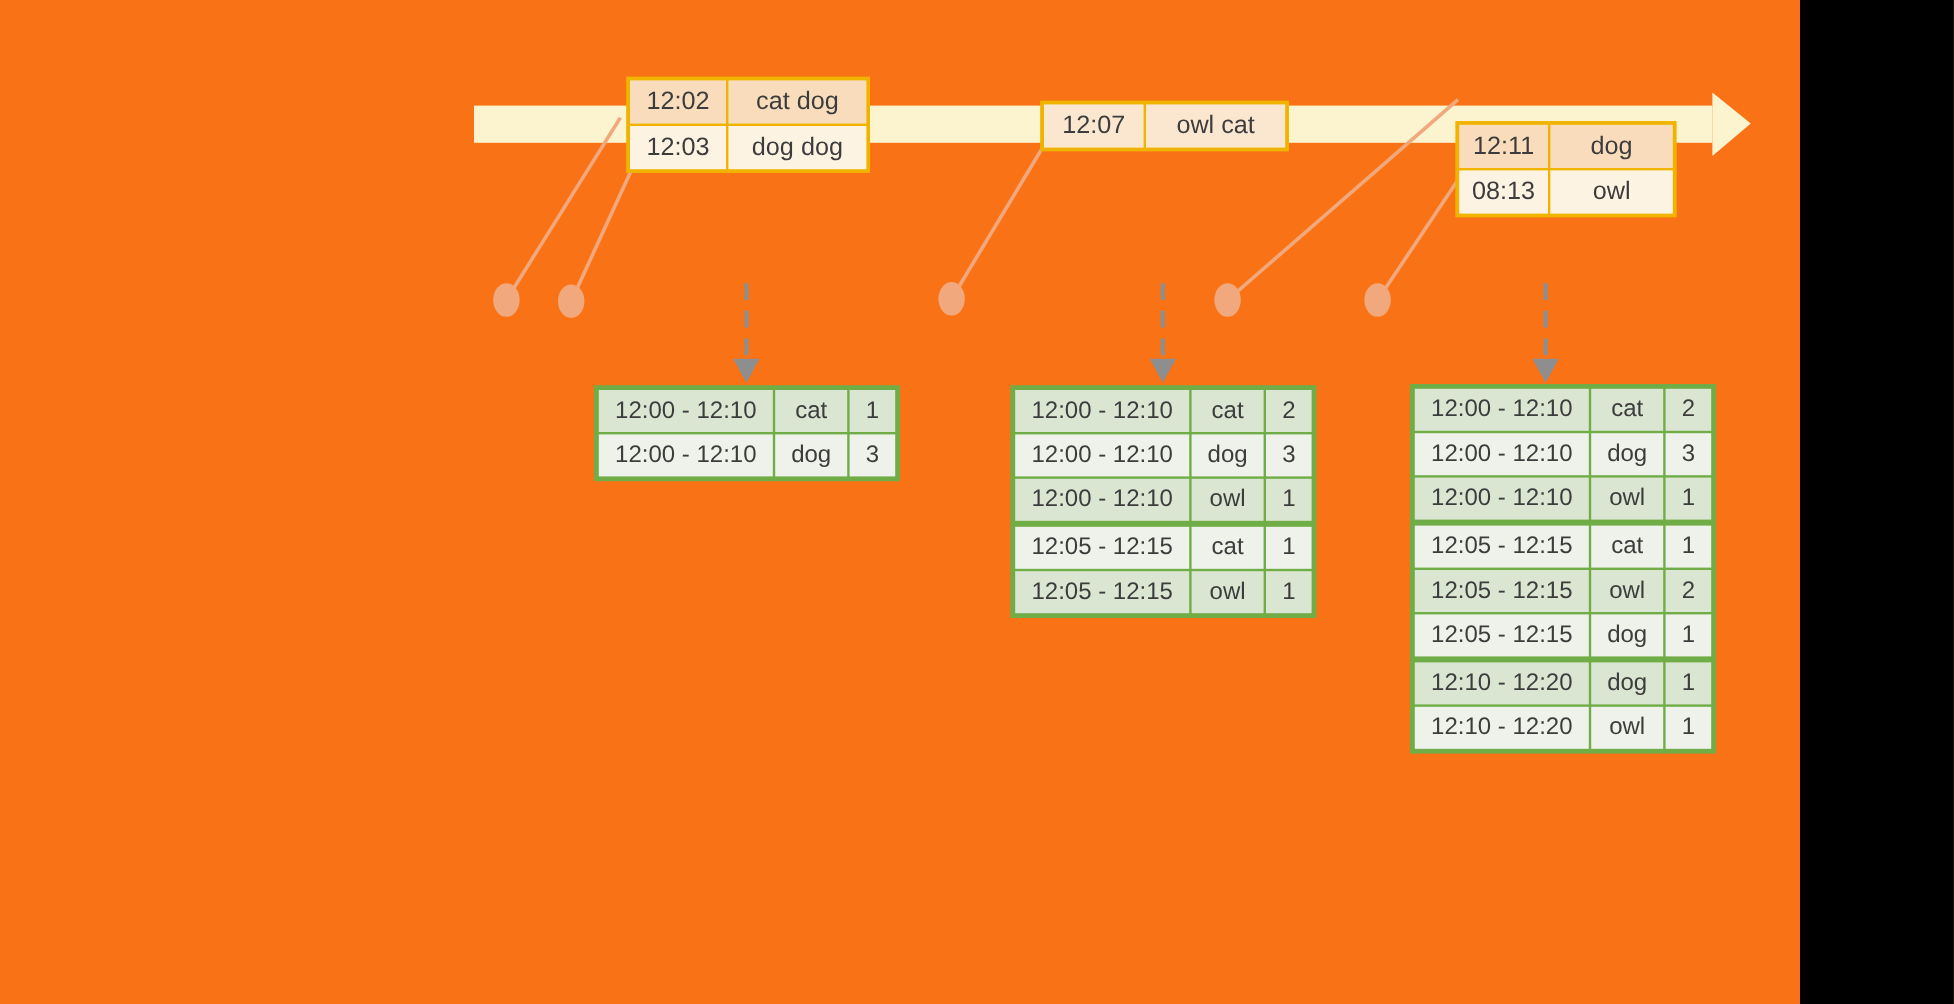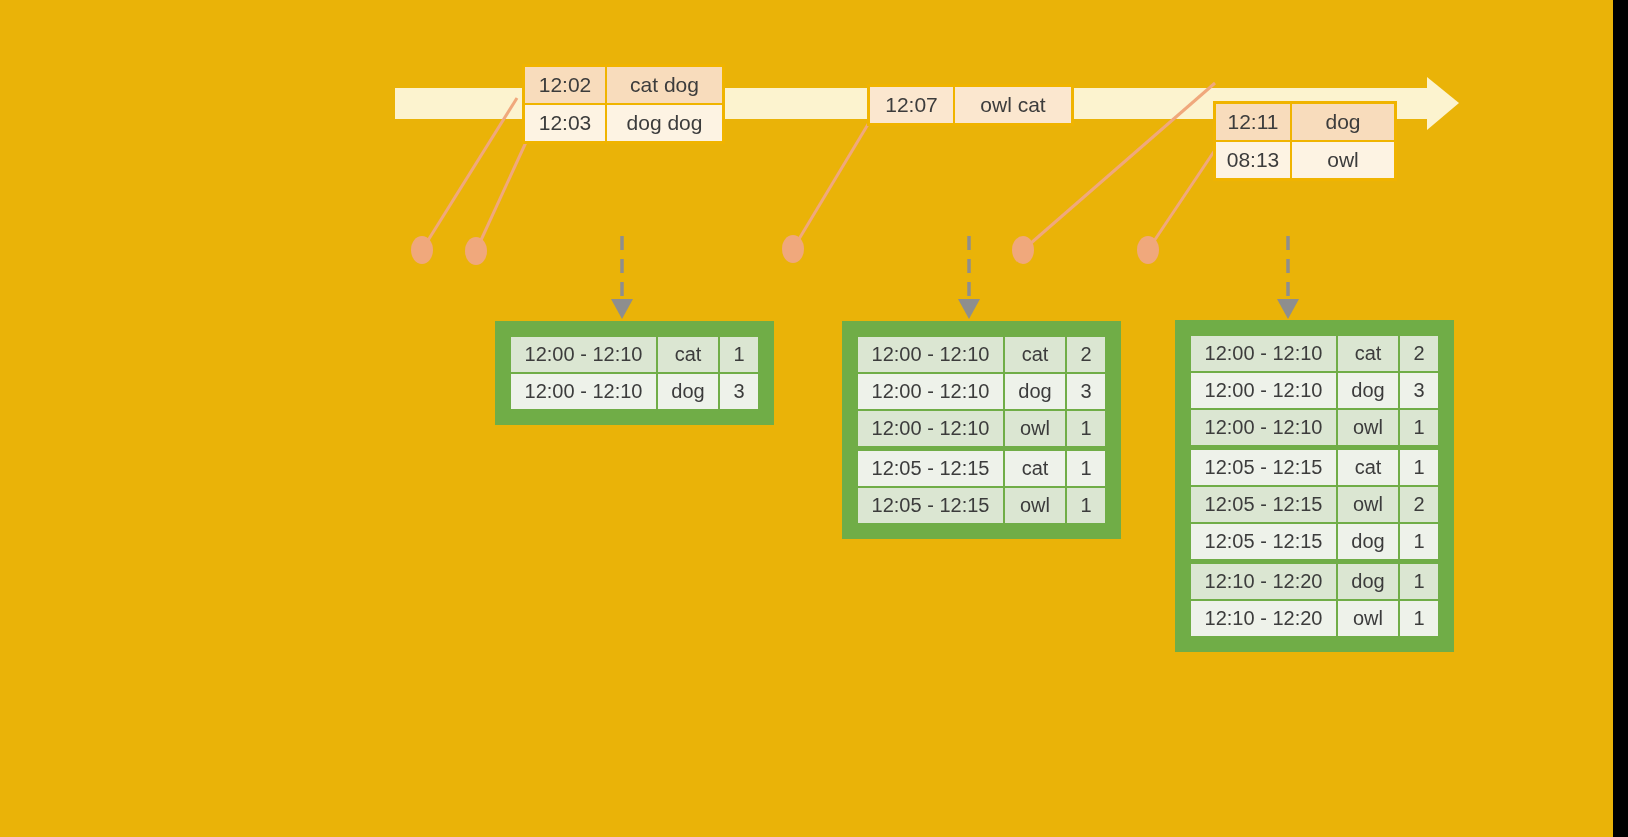--- a/index.html
+++ b/index.html
@@ -1,33 +1,33 @@
 <!DOCTYPE html>
 <html><head>
 <meta charset="utf-8">
 <style>
   html,body{margin:0;padding:0;background:#000;}
-  .canvas{position:relative;width:1613px;height:837px;background:#eab308;overflow:hidden;
+  .canvas{position:relative;width:1500px;height:837px;background:#f97316;overflow:hidden;
           font-family:"Liberation Sans", sans-serif;}
   .overlay{position:absolute;left:0;top:0;z-index:1;}
 
   
   .etable{position:absolute;z-index:2;display:grid;gap:2px;
           background:#f0b400;border:3px solid #f0b400;}
   .etable-a{left:522px;top:64px;grid-template-columns:80px 115px;grid-auto-rows:36px;}
   .etable-b{left:867px;top:84px;grid-template-columns:83px 116px;grid-auto-rows:36px;}
   .etable-c{left:1213px;top:63px;grid-template-columns:74px 102px;grid-auto-rows:36px;margin-top:38px;}
   .ecell{display:flex;align-items:center;justify-content:center;
          font-size:21px;color:#3c3c3c;white-space:nowrap;}
   .peach-dark{background:#f8dcbc;}
   .peach-light{background:#fdf3e3;text-align:right;}
   .peach-mid{background:#fbe7cf;}
 
   
-  .gtable{position:absolute;z-index:2;background:#70ad47;padding:16px;
+  .gtable{position:absolute;z-index:2;background:#70ad47;padding:4px;
           display:flex;flex-direction:column;row-gap:2px;}
   .gtable-1{left:495px;top:321px;}
   .gtable-2{left:842px;top:321px;}
   .gtable-3{left:1175px;top:320px;}
   .grow{display:grid;grid-template-columns:145px 60px 38px;column-gap:2px;height:35px;}
   .grow.sep{margin-top:3px;}
   .gcell{display:flex;align-items:center;justify-content:center;
          font-size:20px;color:#3c3c3c;white-space:nowrap;}
   .gd{background:#dbe6d2;}
   .gl{background:#eef2ea;}

